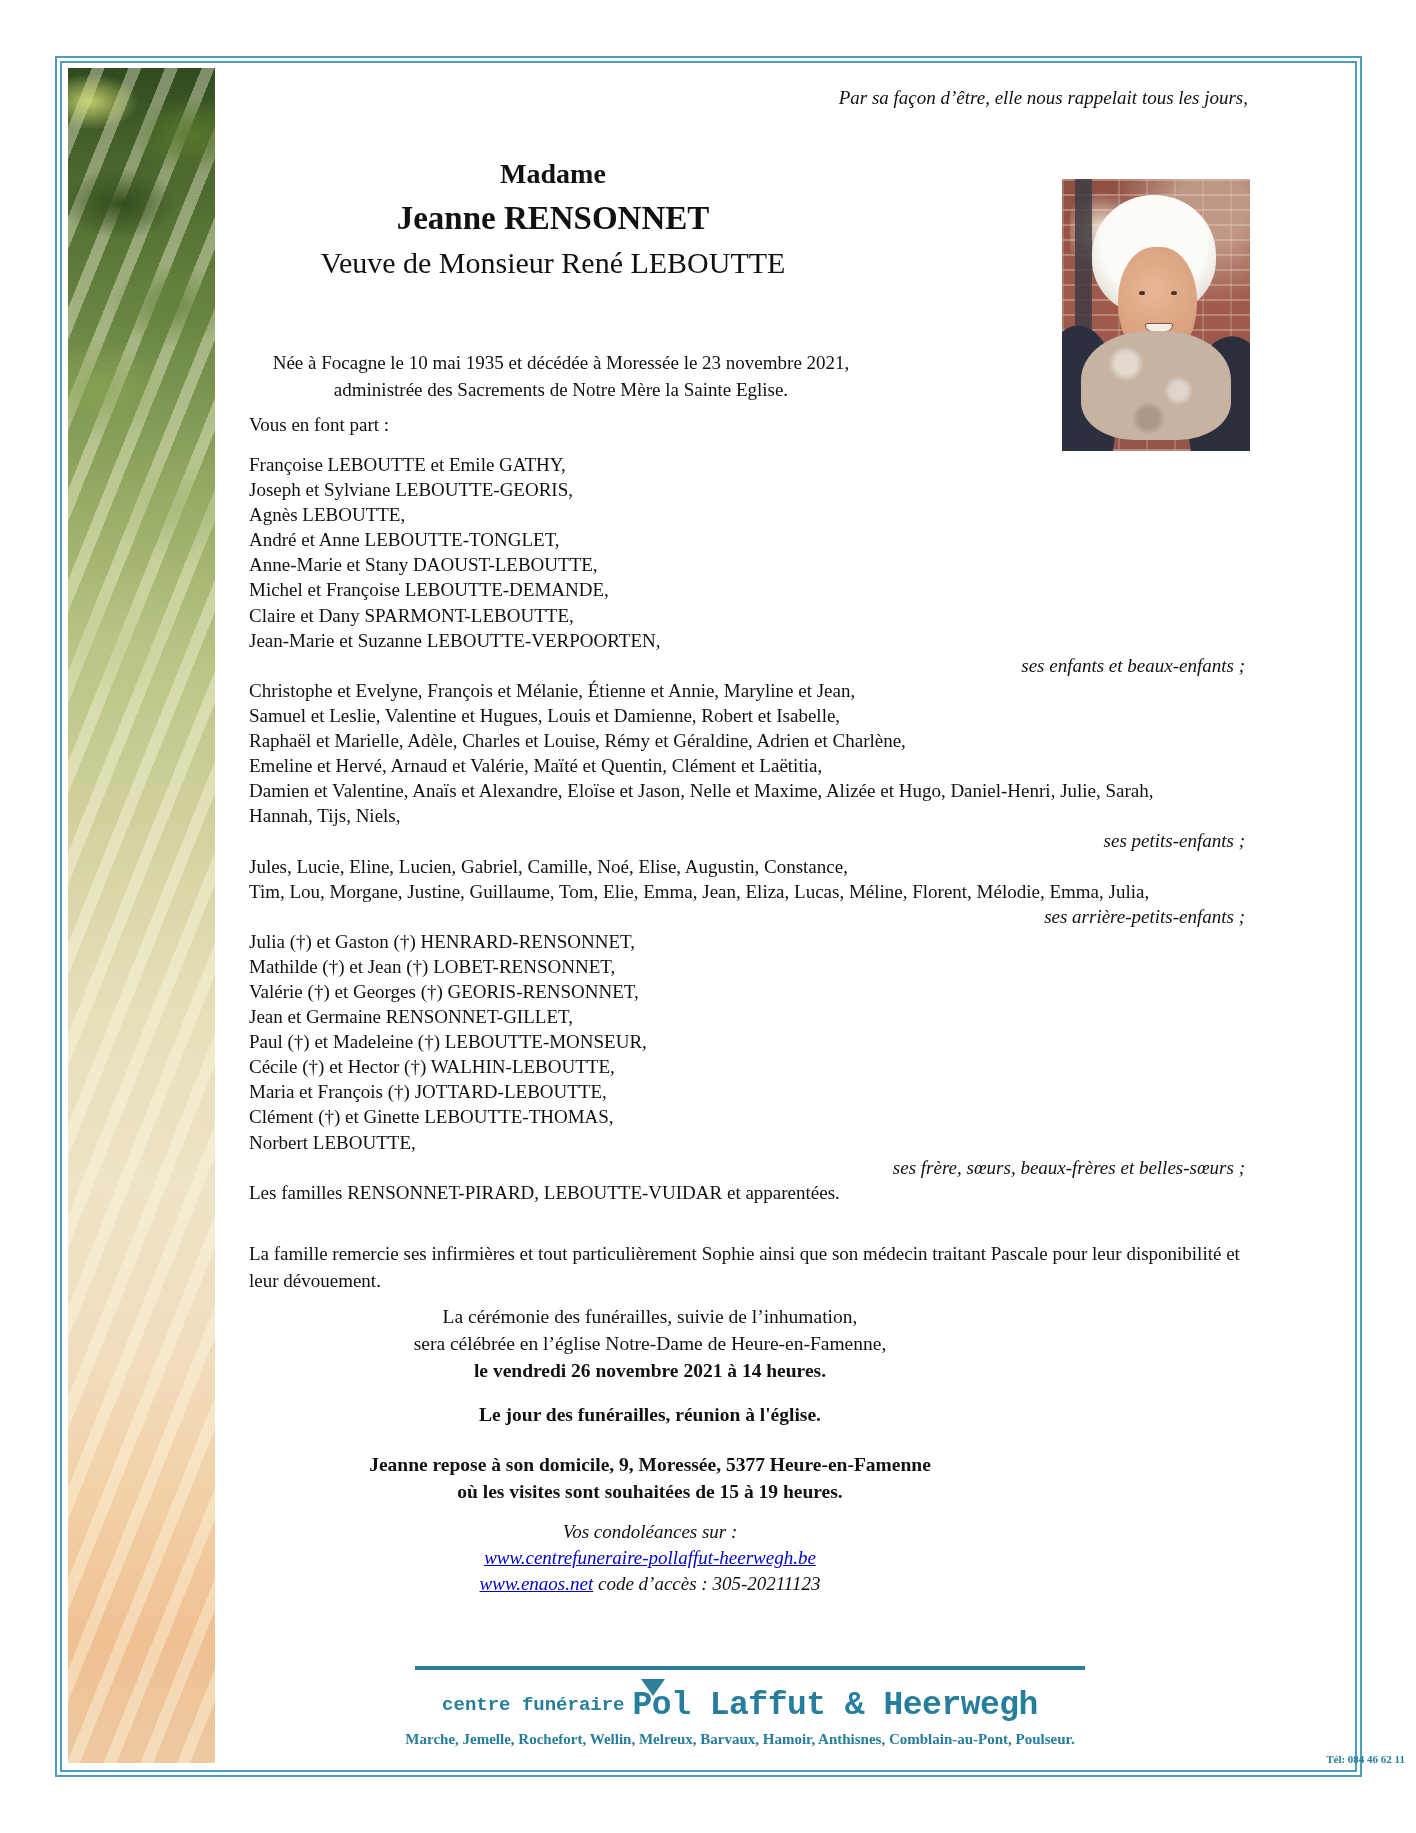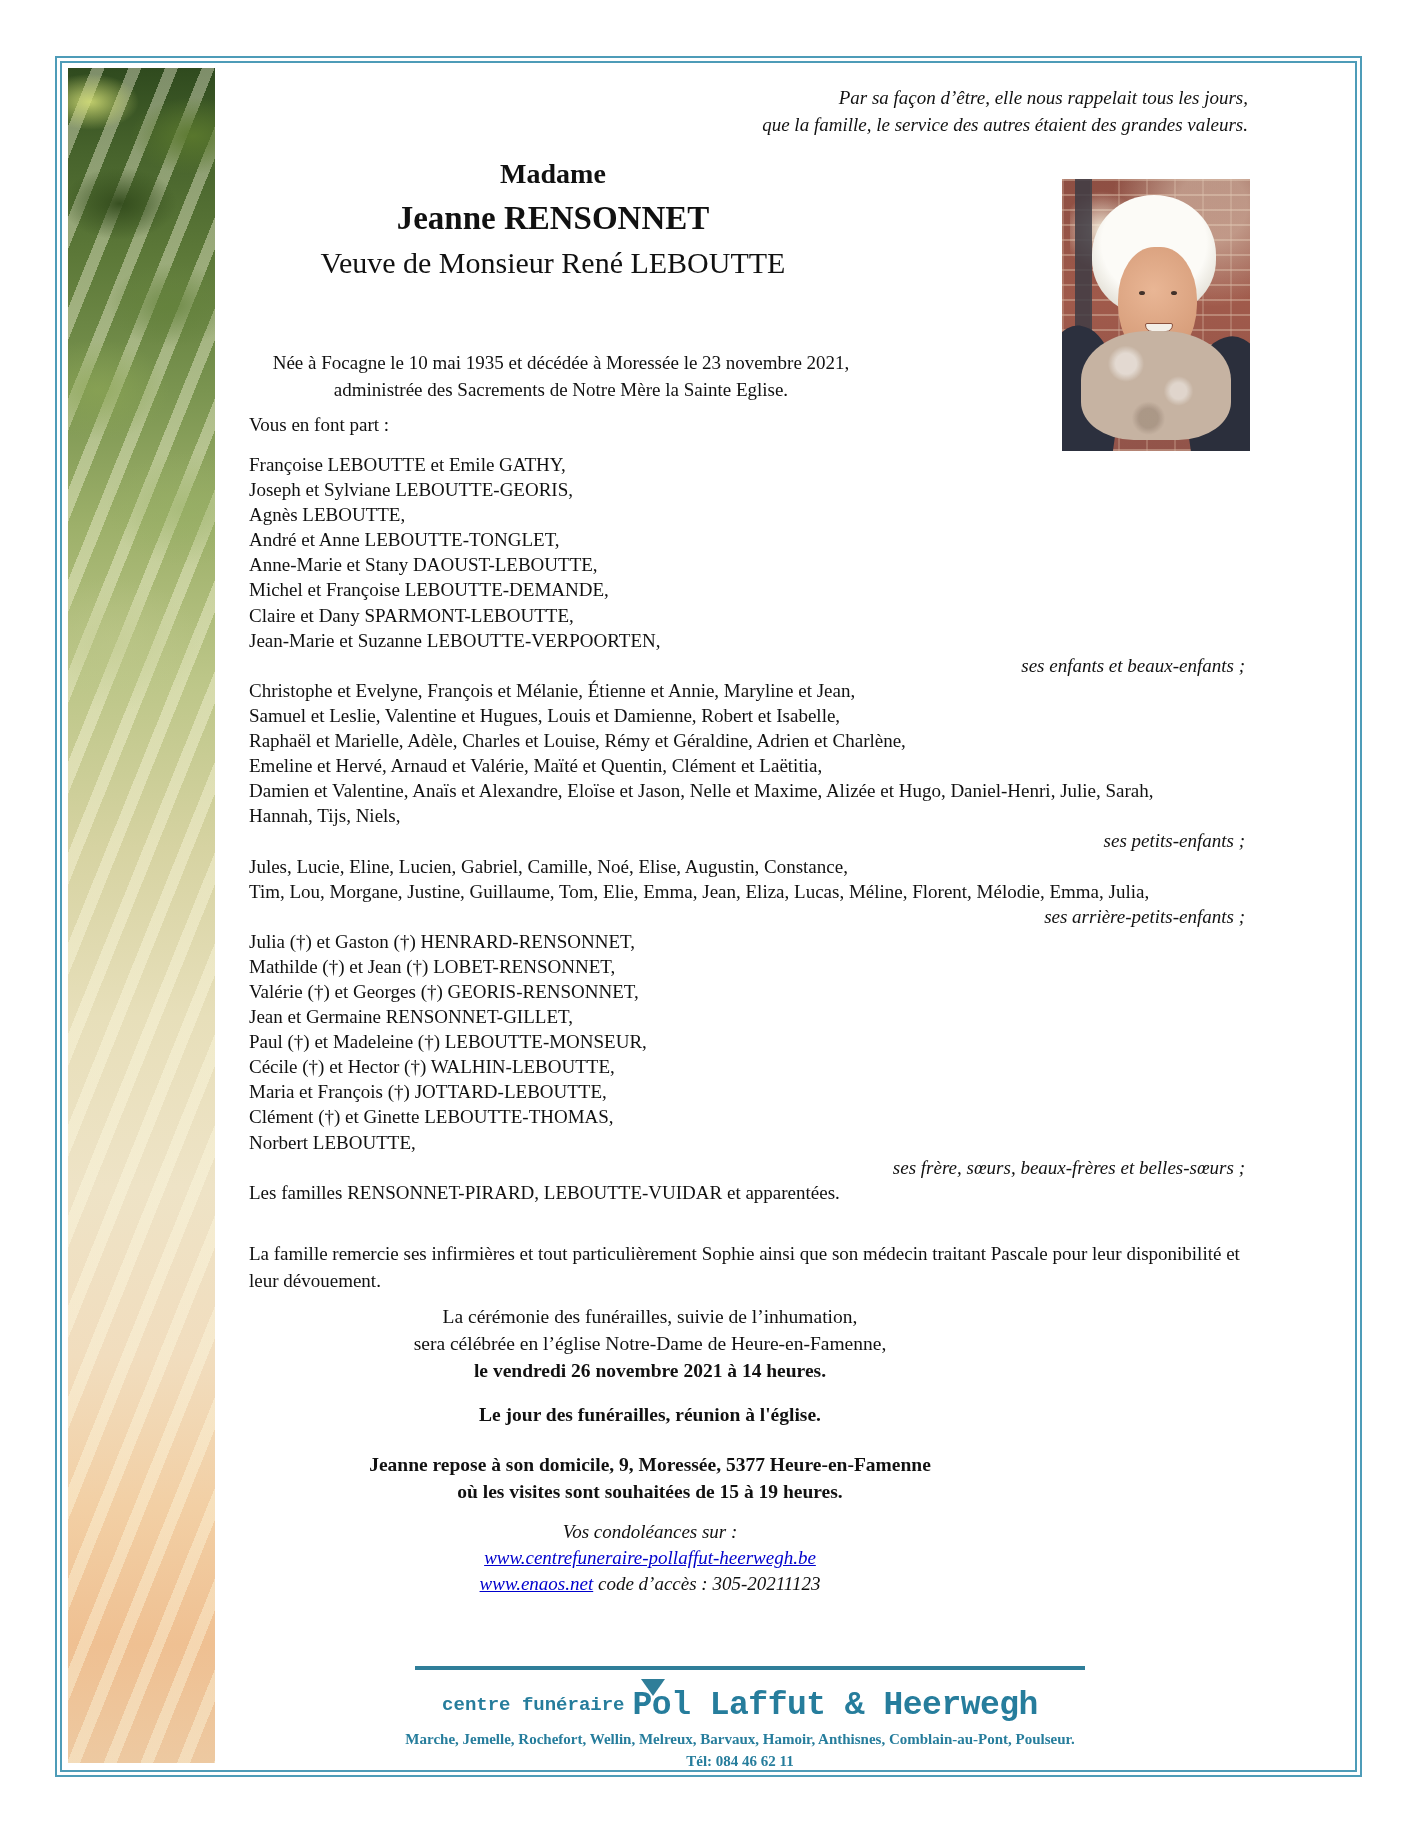--- a/index.html
+++ b/index.html
@@ -106,22 +106,22 @@
   .f-rule { position:absolute; left:415px; top:1666px; width:670px; height:4px; background:#2f7e99; }
   .f-tri  { position:absolute; left:641px; top:1679px; width:0; height:0;
             border-left:12px solid transparent; border-right:12px solid transparent;
             border-top:17px solid #2f7e99; }
   .f-brand { position:absolute; left:75px; top:1687px; width:1330px; text-align:center;
              color:#267d9c; font-family:Liberation Mono, monospace; }
   .f-brand .pre  { font-size:19px; font-weight:600; vertical-align:4px; margin-right:8px; }
   .f-brand .name { font-size:33px; font-weight:bold; letter-spacing:-0.5px; }
   .f-cities { position:absolute; left:75px; top:1731px; width:1330px; text-align:center;
               color:#267d9c; font-size:15px; font-weight:bold; }
-  .f-tel    { position:absolute; left:75px; top:1753px; width:1330px; text-align:center;
-              color:#267d9c; font-size:15px; font-weight:bold; }
+  .f-tel    { position:absolute; left:75px; top:1753px; width:1330px; text-align:right;
+              color:#267d9c; font-size:11px; font-weight:bold; }
 </style>
 </head>
 <body>
 
 <div class="frame"></div>
 <div class="side-img"></div>
 
 <div class="photo">
   <div class="glow"></div>
   <div class="bar"></div>
@@ -131,21 +131,20 @@
   <div class="eye-l"></div>
   <div class="eye-r"></div>
   <div class="smile"></div>
   <div class="coat-l"></div>
   <div class="coat-r"></div>
   <div class="scarf"></div>
 </div>
 
 <div class="quote">
   <div>Par sa façon d’être, elle nous rappelait tous les jours,</div>
-  <div>que la famille, le service des autres étaient des grandes valeurs.</div>
 </div>
 
 <div class="titleblock">
   <div class="t1">Madame</div>
   <div class="t2">Jeanne RENSONNET</div>
   <div class="t3">Veuve de Monsieur René LEBOUTTE</div>
 </div>
 
 <div class="birth">
   <div>Née à Focagne le 10 mai 1935 et décédée à Moressée le 23 novembre 2021,</div>

